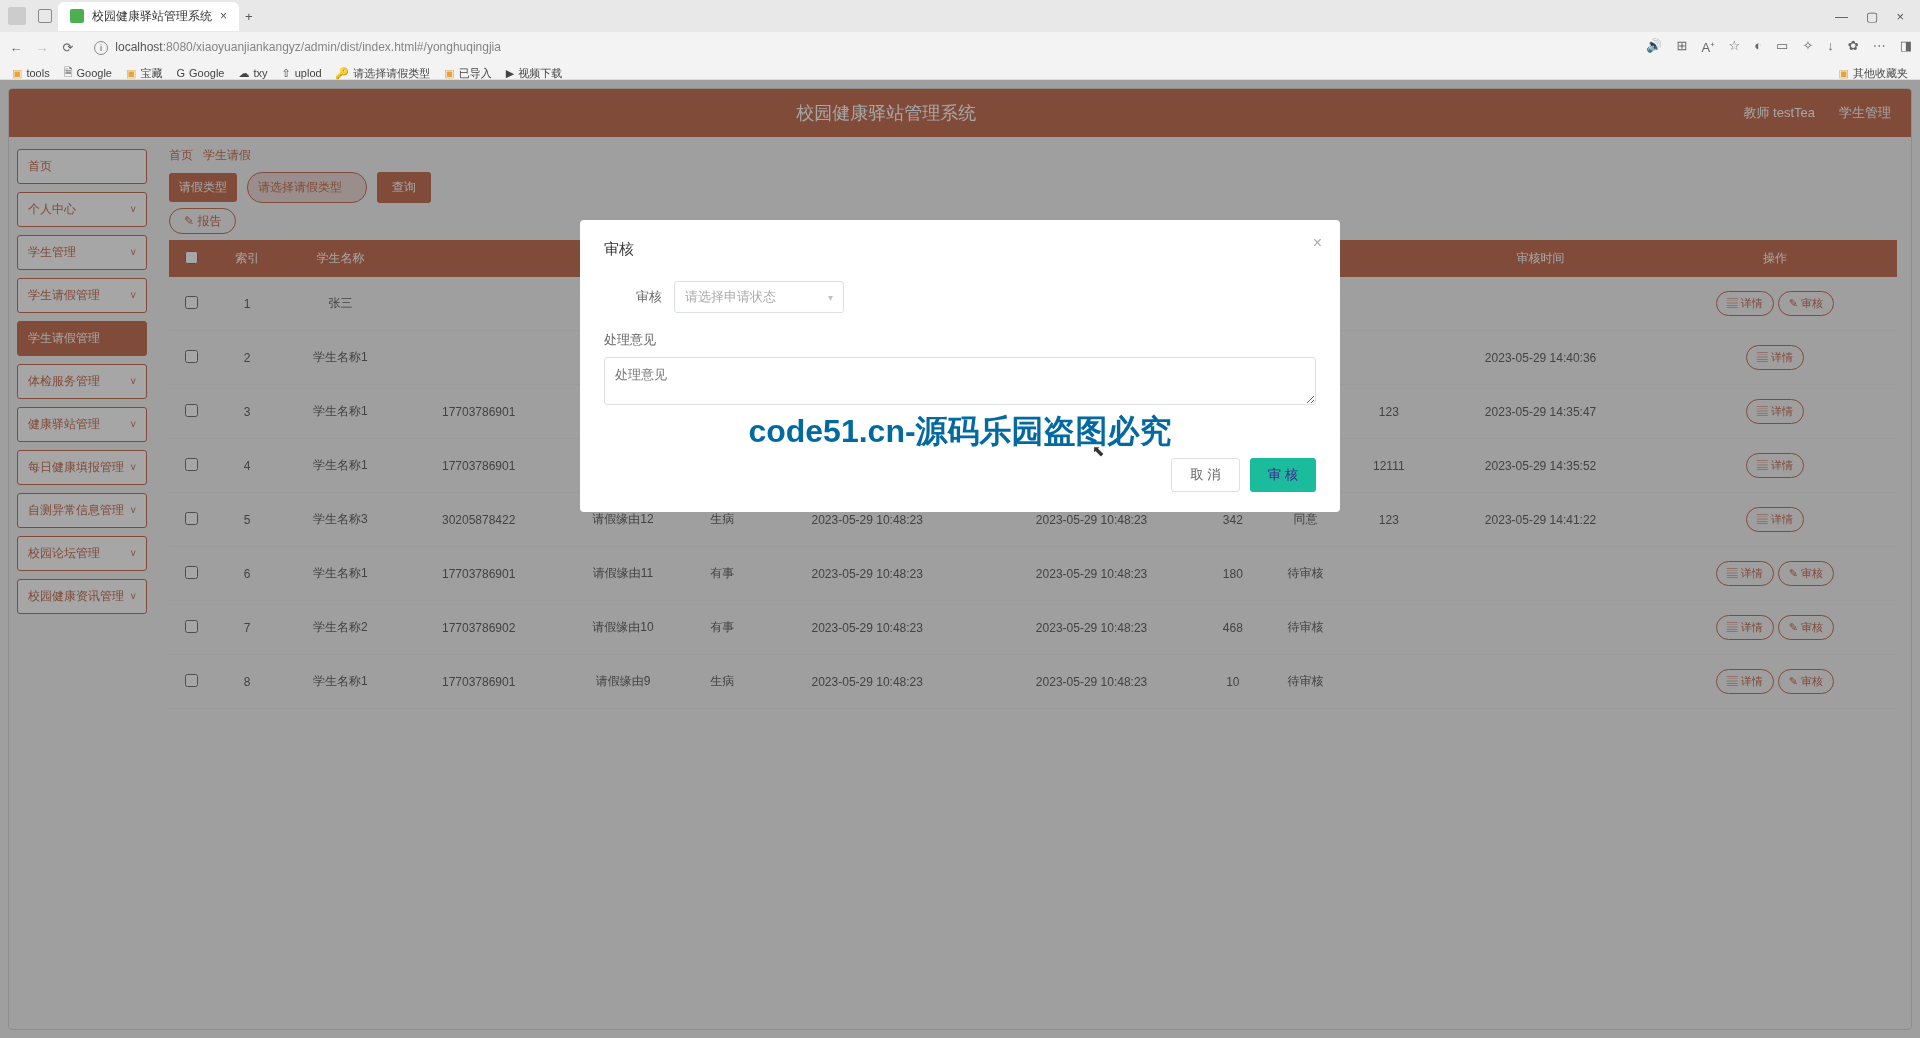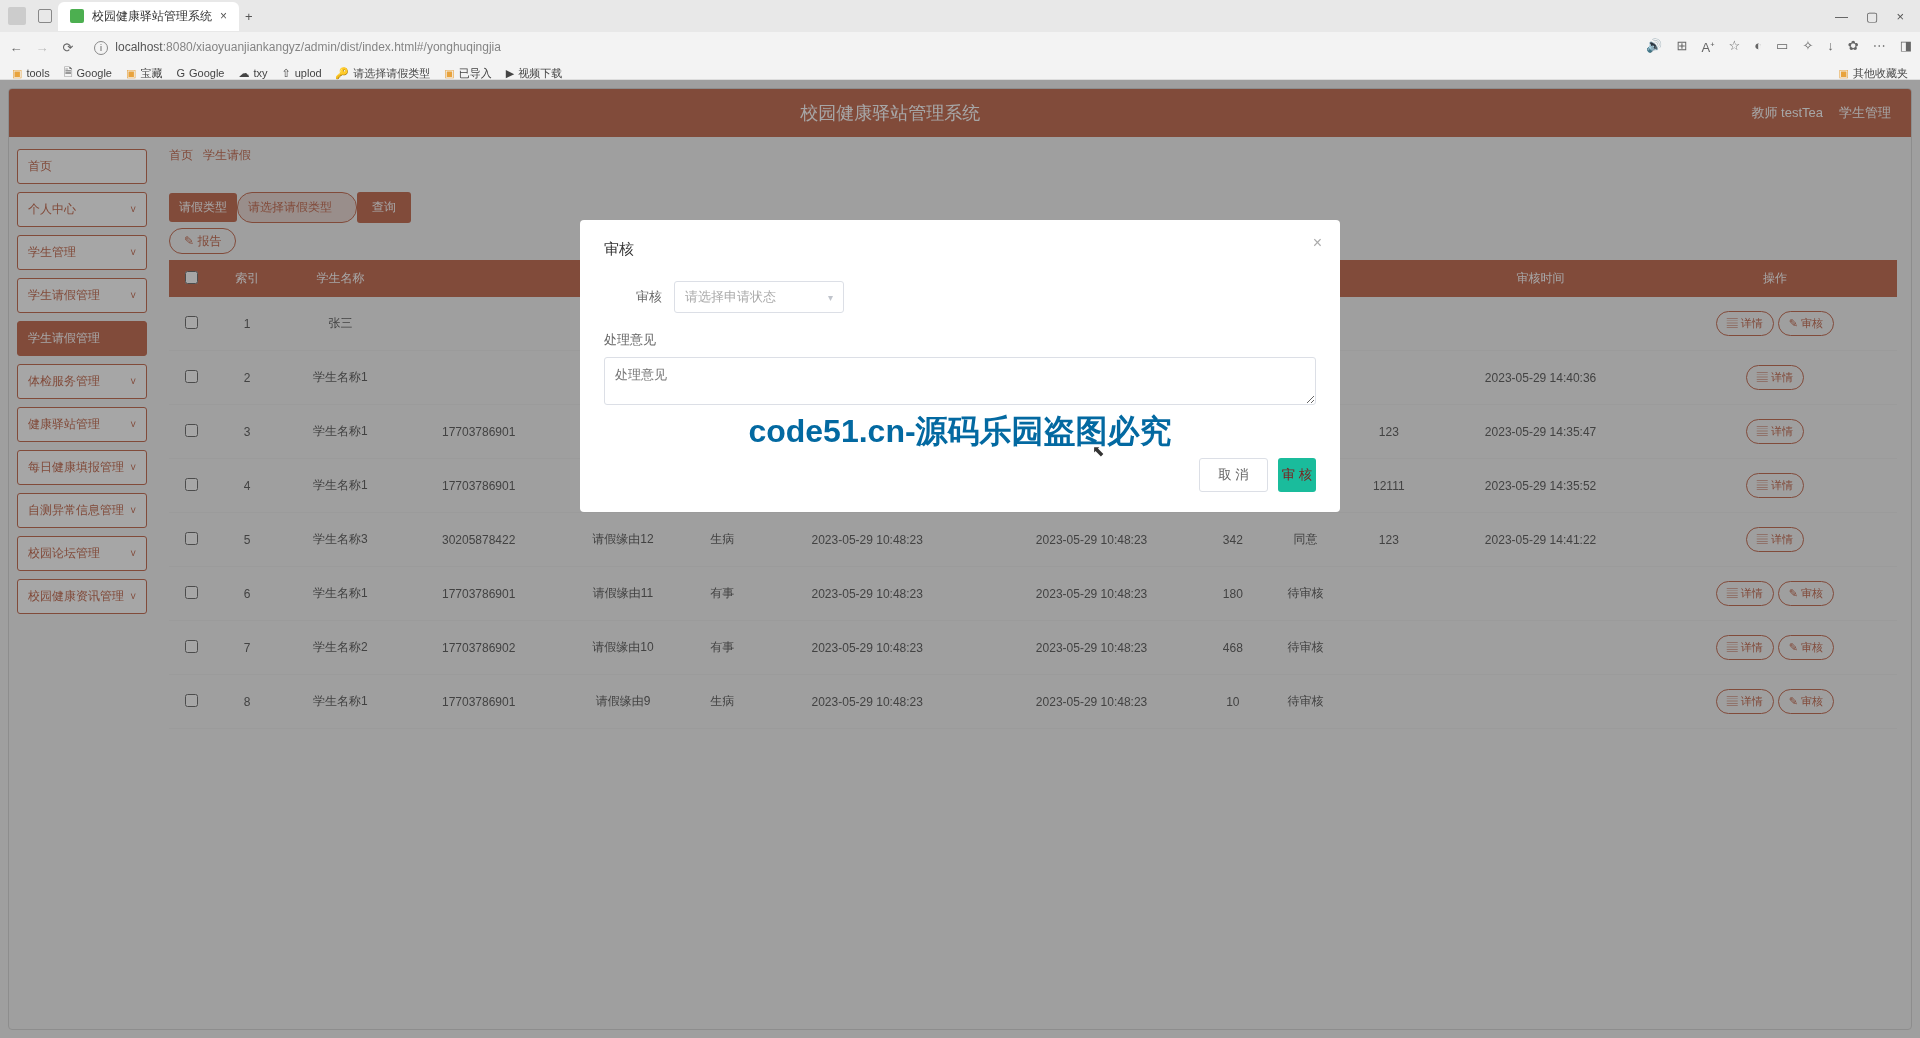--- a/index.html
+++ b/index.html
@@ -22,32 +22,32 @@
 .addr-icons { display: flex; gap: 14px; color: #666; font-size: 13px; }
 .bookmarks { height: 22px; display: flex; align-items: center; gap: 14px; padding: 0 12px; font-size: 11px; color: #444; }
 .bookmarks .bm { display: flex; align-items: center; gap: 4px; }
 .bookmarks .folder { color: #e8a33d; }
 .bookmarks .spacer { flex: 1; }
 
 .app { position: relative; height: calc(100vh - 80px); padding: 8px; }
 .app-inner { height: 100%; border: 1px solid #d9d9d9; border-radius: 4px; display: flex; flex-direction: column; overflow: hidden; }
 .app-header { background: #c7735a; color: #fff; height: 48px; display: flex; align-items: center; padding: 0 20px; }
 .app-title { flex: 1; text-align: center; font-size: 18px; font-weight: 500; }
-.user-info { font-size: 13px; margin-right: 16px; }
+.user-info { font-size: 13px; margin-right: 24px; }
 .logout { font-size: 13px; cursor: pointer; }
 
 .app-body { flex: 1; display: flex; overflow: hidden; }
 .sidebar { width: 146px; background: transparent; padding: 12px 8px; display: flex; flex-direction: column; gap: 8px; }
 .side-item { background: #fff; border: 1px solid #c7735a; color: #c7735a; padding: 8px 10px; border-radius: 3px; font-size: 12px; display: flex; align-items: center; justify-content: space-between; cursor: pointer; }
 .side-item.active { background: #c7735a; color: #fff; }
 .side-item .arrow { font-size: 10px; }
 
 .content { flex: 1; padding: 10px 14px; overflow: hidden; }
-.breadcrumb { color: #c7735a; font-size: 12px; margin-bottom: 28px; }
-.filter-bar { display: flex; align-items: center; margin-bottom: 10px; }
+.breadcrumb { color: #c7735a; font-size: 12px; margin-bottom: 8px; }
+.filter-bar { display: flex; gap: 10px; align-items: center; margin-bottom: 10px; }
 .filter-label { background: #c7735a; color: #fff; padding: 6px 10px; border-radius: 3px; font-size: 12px; }
 .filter-input { border: 1px solid #c7735a; border-radius: 15px; padding: 6px 10px; min-width: 120px; color: #c7735a; font-size: 12px; background: #c7735a33; }
 .btn { padding: 6px 14px; border-radius: 3px; font-size: 12px; cursor: pointer; border: 1px solid transparent; text-align: center; }
 .btn-primary { background: #c7735a; color: #fff; }
 .btn-report { border: 1px solid #c7735a; color: #c7735a; border-radius: 14px; padding: 5px 14px; background: transparent; font-size: 12px; }
 
 .tbl { width: 100%; border-collapse: collapse; font-size: 12px; }
 .tbl th { background: #c7735a; color: #fff; padding: 10px 6px; font-weight: normal; text-align: center; }
 .tbl td { padding: 14px 6px; text-align: center; color: #666; border-bottom: 1px solid #eee; }
 .op-btn { border: 1px solid #c7735a; color: #c7735a; background: transparent; border-radius: 14px; padding: 4px 10px; font-size: 11px; cursor: pointer; display: inline-flex; align-items: center; gap: 3px; margin: 0 2px; }
@@ -58,21 +58,21 @@
 .modal-title { font-size: 15px; color: #333; margin-bottom: 22px; }
 .modal-close { position: absolute; top: 14px; right: 18px; color: #aaa; font-size: 16px; cursor: pointer; }
 .form-row { display: flex; align-items: center; margin-bottom: 18px; font-size: 13px; color: #666; }
 .form-row label { width: 70px; text-align: right; padding-right: 12px; }
 .sel { flex: 0 0 170px; border: 1px solid #dcdfe6; border-radius: 3px; padding: 6px 10px; color: #aaa; font-size: 13px; display: flex; align-items: center; justify-content: space-between; cursor: pointer; }
 .sel .caret { font-size: 10px; color: #c0c4cc; }
 .form-col label { display: block; font-size: 13px; color: #666; margin-bottom: 8px; }
 .textarea { width: 100%; border: 1px solid #dcdfe6; border-radius: 3px; padding: 8px 10px; font-size: 13px; color: #aaa; min-height: 40px; resize: vertical; }
 .modal-footer { display: flex; justify-content: flex-end; gap: 10px; margin-top: 50px; }
 .btn-default { border: 1px solid #dcdfe6; background: #fff; color: #666; padding: 7px 18px; border-radius: 3px; }
-.btn-success { background: #1abc9c; color: #7f1d1d; padding: 7px 4px; border-radius: 3px; border: none; }
+.btn-success { background: #1abc9c; color: #4c1d95; padding: 7px 18px; border-radius: 3px; border: none; }
 
 .watermark { position: absolute; left: 50%; transform: translateX(-50%); top: 330px; color: #0369a1; font-size: 32px; font-weight: 700; pointer-events: none; z-index: 300; white-space: nowrap; }
 .cursor { position: absolute; top: 222px; left: 512px; z-index: 250; font-size: 15px; pointer-events: none; }
 </style>
 </head>
 <body>
 
 <div class="browser-chrome">
   <div class="tab-bar">
     <div class="win-controls-left">

